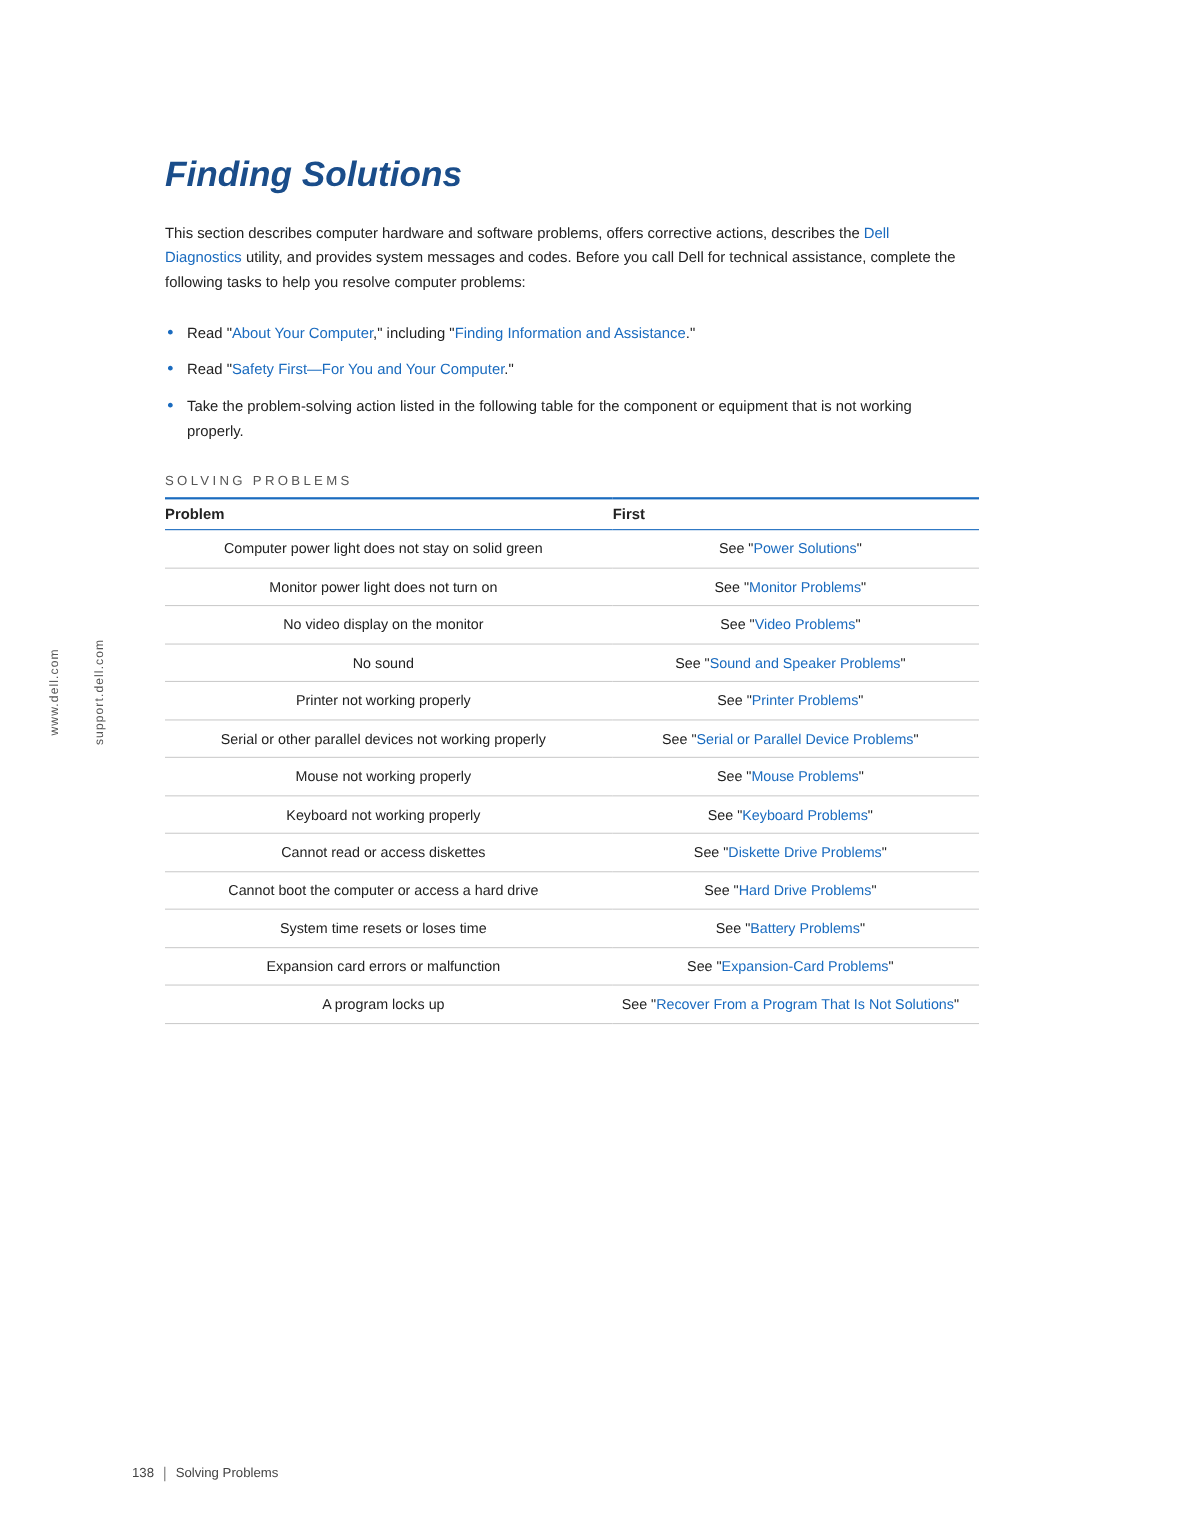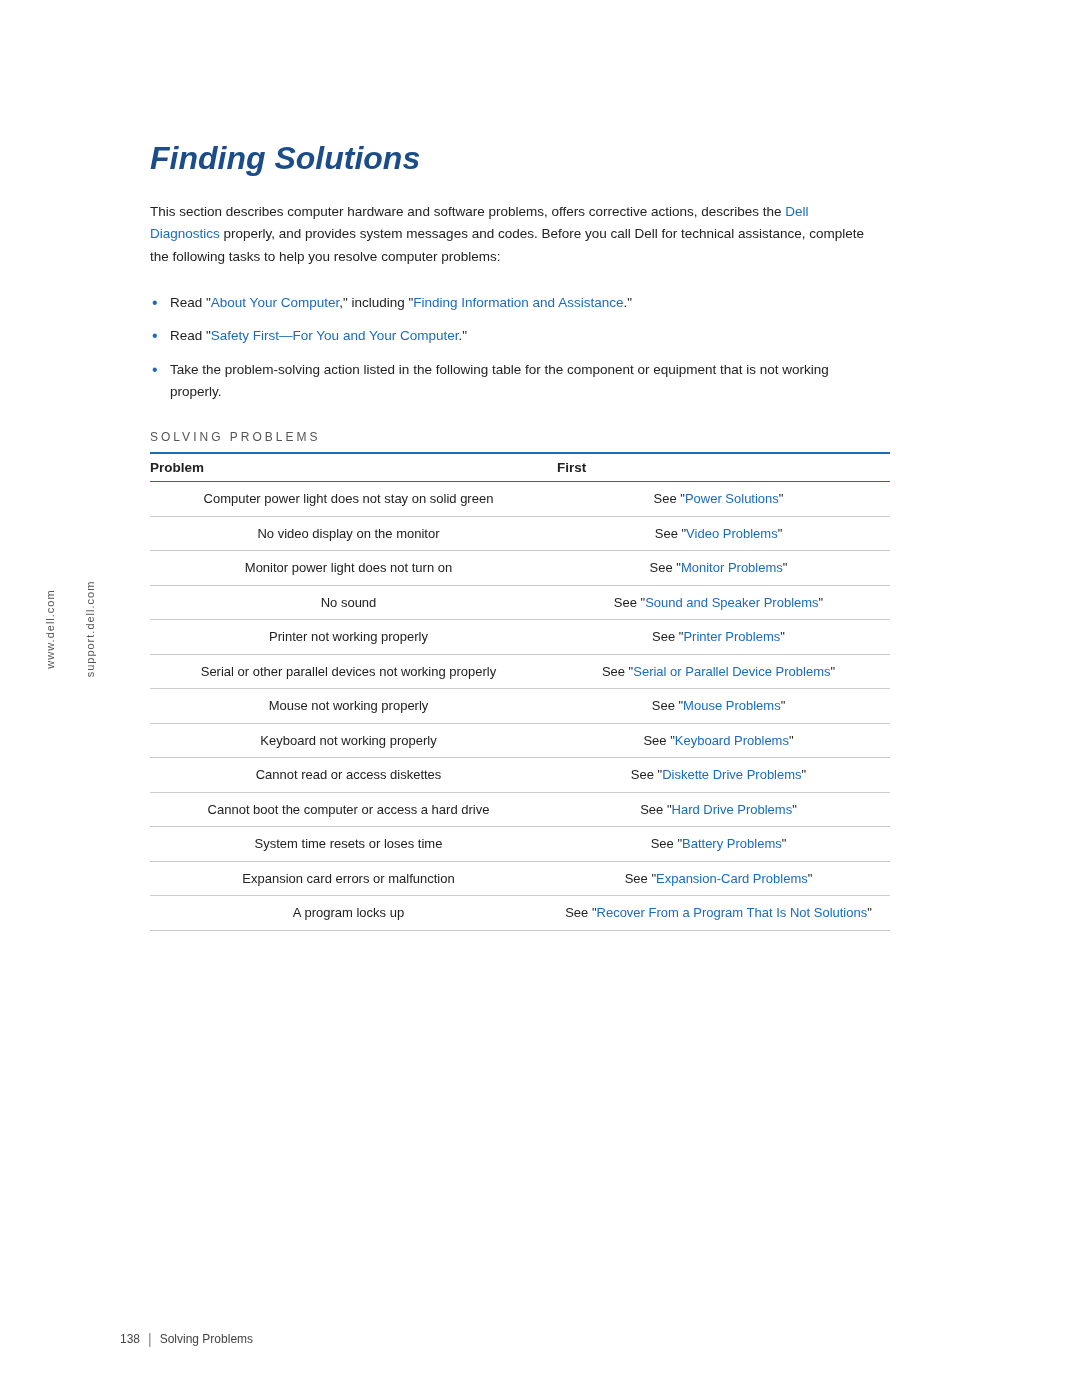--- a/index.html
+++ b/index.html
@@ -179,21 +179,21 @@
   </div>
   <div class="side-text side-text-right" style="left:42px;">
     <span>support.dell.com</span>
   </div>
 
   <div class="main-content">
 
     <h1 class="page-title">Finding Solutions</h1>
 
     <p class="intro-text">
-      <span>This section describes computer hardware and software problems, offers corrective actions, describes the </span><a class="link">Dell Diagnostics</a><span> properly, and provides system messages and codes. Before you call Dell for technical assistance, complete the following tasks to help you resolve computer problems:</span>
+      <span>This section describes computer hardware and software problems, offers corrective actions, describes the </span><a class="link">Dell Diagnostics</a><span> utility, and provides system messages and codes. Before you call Dell for technical assistance, complete the following tasks to help you resolve computer problems:</span>
     </p>
 
     <ul class="bullet-list">
       <li>
         Read "<a class="link">About Your Computer</a>," including "<a class="link">Finding Information and Assistance</a>."
       </li>
       <li>
         Read "<a class="link">Safety First—For You and Your Computer</a>."
       </li>
       <li>
@@ -210,26 +210,26 @@
             <th>Problem</th>
             <th>First</th>
           </tr>
         </thead>
         <tbody id="table-body">
         <tr>
               <td>Computer power light does not stay on solid green</td>
               <td><span>See "</span><a class="link">Power Solutions</a><span>"</span></td>
             </tr>
             <tr>
+              <td>Monitor power light does not turn on</td>
+              <td><span>See "</span><a class="link">Monitor Problems</a><span>"</span></td>
+            </tr>
+            <tr>
               <td>No video display on the monitor</td>
               <td><span>See "</span><a class="link">Video Problems</a><span>"</span></td>
-            </tr>
-            <tr>
-              <td>Monitor power light does not turn on</td>
-              <td><span>See "</span><a class="link">Monitor Problems</a><span>"</span></td>
             </tr>
             <tr>
               <td>No sound</td>
               <td><span>See "</span><a class="link">Sound and Speaker Problems</a><span>"</span></td>
             </tr>
             <tr>
               <td>Printer not working properly</td>
               <td><span>See "</span><a class="link">Printer Problems</a><span>"</span></td>
             </tr>
             <tr>

